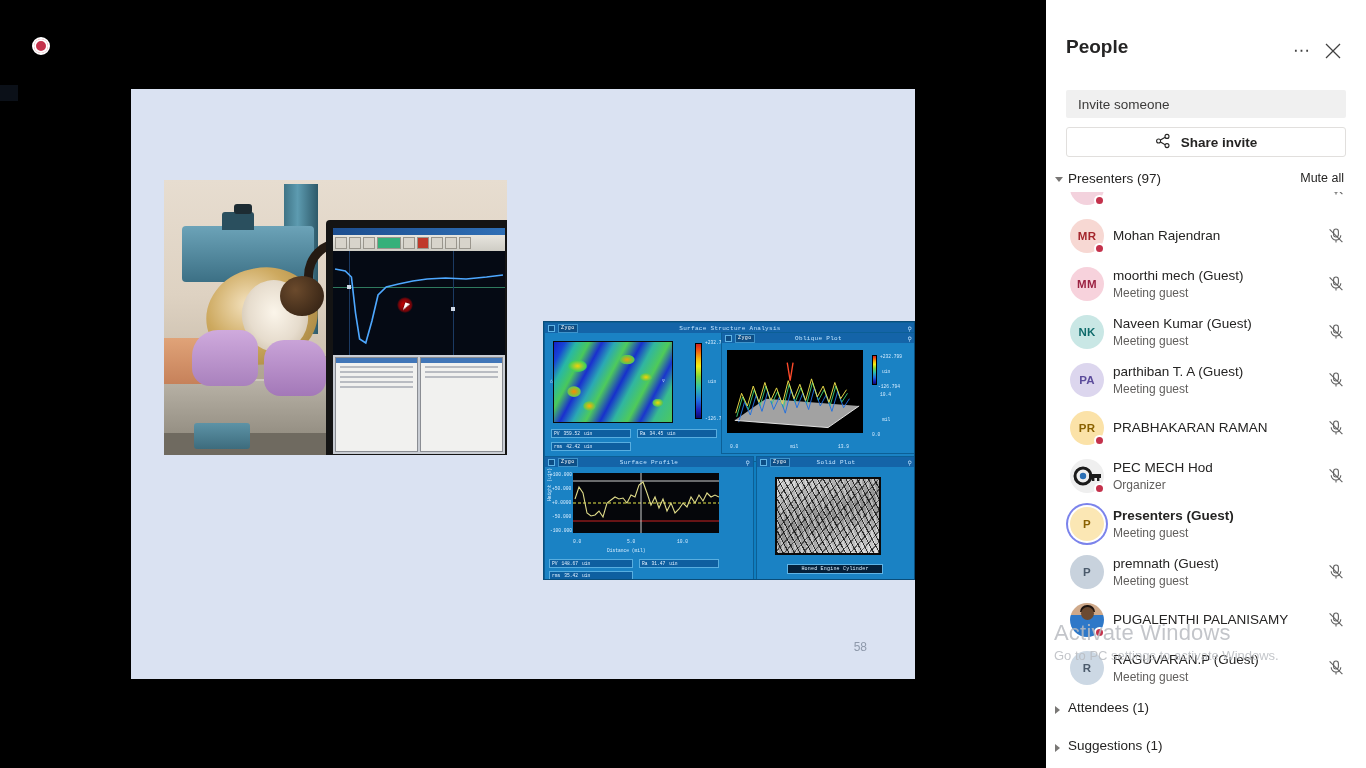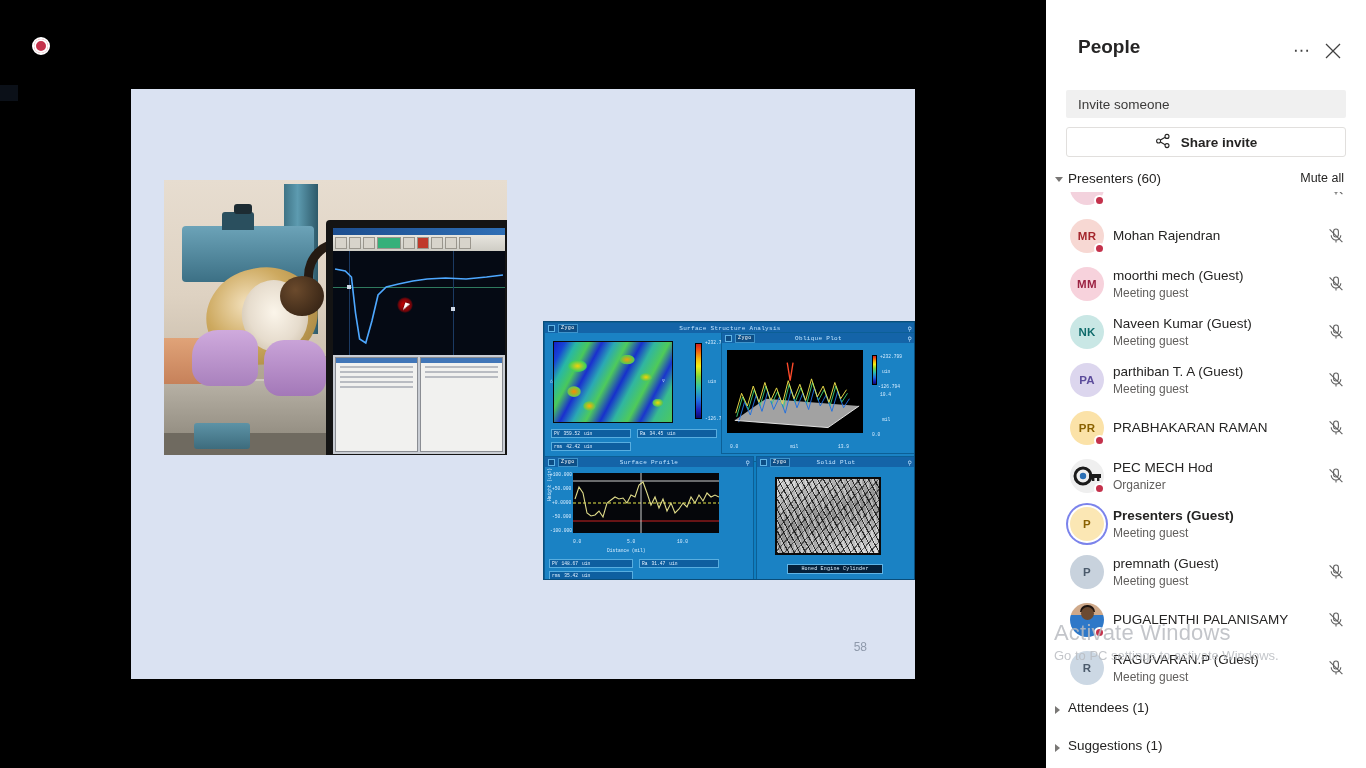--- a/index.html
+++ b/index.html
@@ -173,21 +173,20 @@
     background:#05203a; border:1px solid #5fb4e6; color:#dff0ff;
     font-size:5px; font-family:"Liberation Mono", monospace;
     display:flex; align-items:center; justify-content:center; letter-spacing:.2px;
   }
   .zy-profplot { position:absolute; left:28px; top:6px; width:146px; height:60px; background:#05060a; }
 
   
   .people {
     position:absolute; left:1046px; top:0; width:320px; height:768px;
     background:#ffffff;
-    padding-left:12px;
   }
   .ppl-head { position:relative; height:72px; }
   .ppl-title { position:absolute; left:20px; top:36px; font-size:19px; font-weight:700; color:#252424; }
   .ppl-more { position:absolute; right:52px; top:40px; width:24px; height:22px;
               display:flex; align-items:center; justify-content:center; cursor:pointer; }
   .ppl-more span { color:#424242; font-size:17px; line-height:8px; letter-spacing:1px; }
   .ppl-close { position:absolute; right:22px; top:40px; width:22px; height:22px; cursor:pointer; }
   .ppl-close svg { display:block; }
 
   .invite-box {
@@ -481,21 +480,21 @@
           <circle cx="12" cy="12.6" r="2" fill="none" stroke="#252423" stroke-width="1.1"></circle>
           <line x1="5.4" y1="7" x2="10.2" y2="4.3" stroke="#252423" stroke-width="1.1"></line>
           <line x1="5.4" y1="9" x2="10.2" y2="11.7" stroke="#252423" stroke-width="1.1"></line>
         </svg>
       </span>
       <span>Share invite</span>
     </div>
 
     <div class="sec-row" style="top:171px;">
       <i class="sec-caret caret-down"></i>
-      <span class="sec-label">Presenters (60)</span>
+      <span class="sec-label">Presenters (97)</span>
       <span class="mute-all">Mute all</span>
     </div>
 
     <div class="list">
       <div id="rows" style="position:relative; top:-28px;">
           <div class="row">
             <div class="av" style="background:#f3d2dd;color:#9b2242">MM</div>
             <div class="pres-dot"></div>
             <div class="nm single">MAKESH MANICKAM</div>
             <div class="mic"><svg width="20" height="20" viewBox="0 0 20 20">

